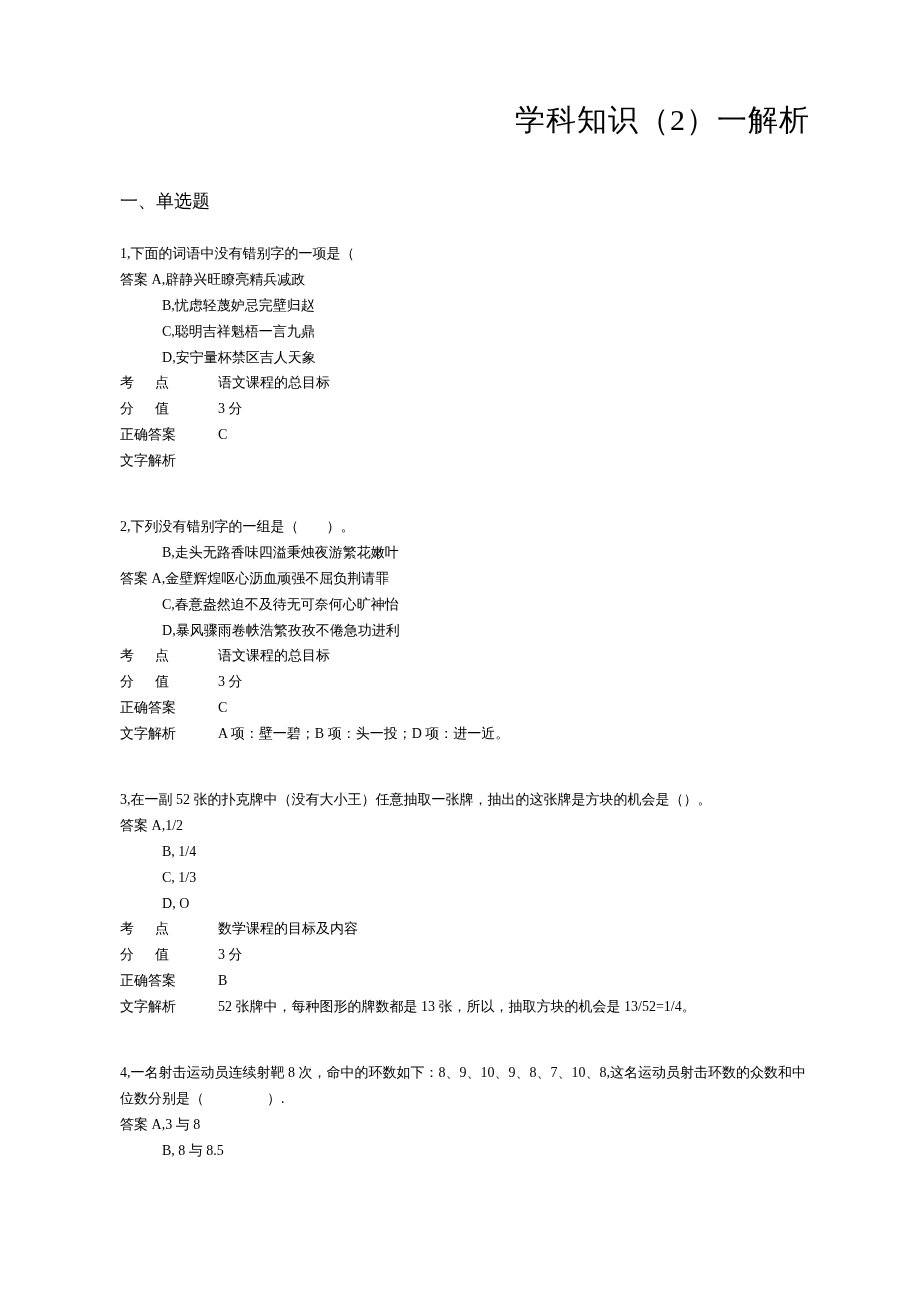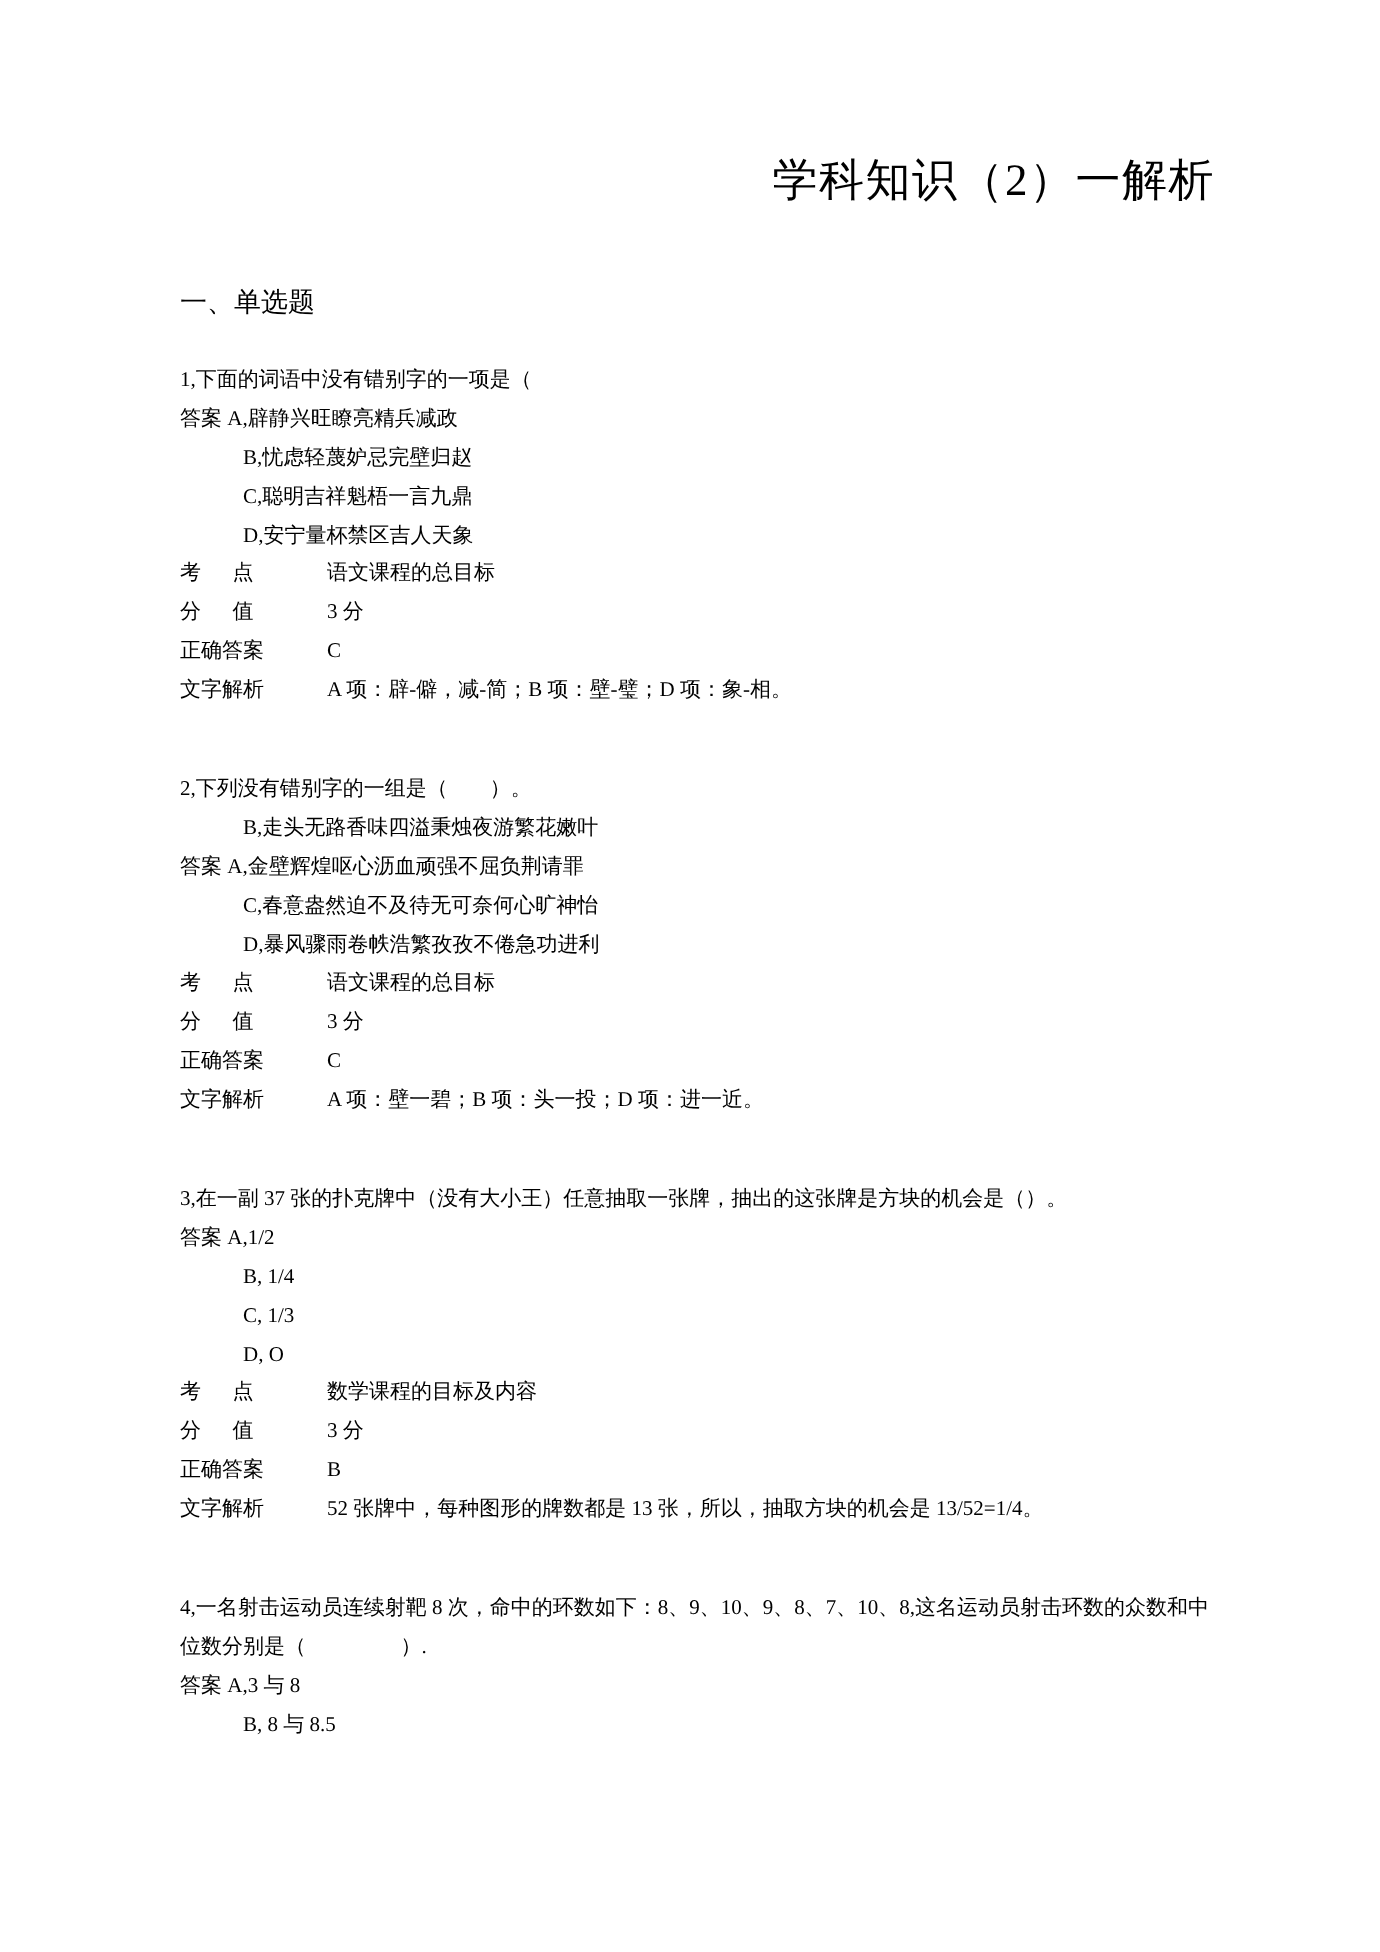--- a/index.html
+++ b/index.html
@@ -70,21 +70,20 @@
     <div class="meta-row">
         <span class="meta-label">分      值</span>
         <span class="meta-value">3 分</span>
       </div>
     <div class="meta-row">
         <span class="meta-label">正确答案</span>
         <span class="meta-value">C</span>
       </div>
     <div class="meta-row">
         <span class="meta-label">文字解析</span>
-        <span class="meta-value">A 项：辟-僻，减-简；B 项：壁-璧；D 项：象-相。</span>
       </div>
   </div>
 
   <div class="question">
     <div class="q-line"><span>2</span>,<span>下列没有错别字的一组是（        ）。</span></div>
     <div class="q-line indent"><span>B</span>,<span>走头无路香味四溢秉烛夜游繁花嫩叶</span></div>
     <div class="q-line"><span>答案 </span><span>A</span>,<span>金壁辉煌呕心沥血顽强不屈负荆请罪</span></div>
     <div class="q-line indent"><span>C</span>,<span>春意盎然迫不及待无可奈何心旷神怡</span></div>
     <div class="q-line indent"><span>D</span>,<span>暴风骤雨卷帙浩繁孜孜不倦急功进利</span></div>
     <div class="meta-row">
@@ -99,21 +98,21 @@
         <span class="meta-label">正确答案</span>
         <span class="meta-value">C</span>
       </div>
     <div class="meta-row">
         <span class="meta-label">文字解析</span>
         <span class="meta-value">A 项：壁一碧；B 项：头一投；D 项：进一近。</span>
       </div>
   </div>
 
   <div class="question">
-    <div class="q-line"><span>3</span>,<span>在一副 37 张的扑克牌中（没有大小王）任意抽取一张牌，抽出的这张牌是方块的机会是（）。</span></div>
+    <div class="q-line"><span>3</span>,<span>在一副 52 张的扑克牌中（没有大小王）任意抽取一张牌，抽出的这张牌是方块的机会是（）。</span></div>
     <div class="q-line"><span>答案 </span><span>A</span>,<span>1/2</span></div>
     <div class="q-line indent"><span>B</span>,<span> 1/4</span></div>
     <div class="q-line indent"><span>C</span>,<span> 1/3</span></div>
     <div class="q-line indent"><span>D</span>,<span> O</span></div>
     <div class="meta-row">
         <span class="meta-label">考      点</span>
         <span class="meta-value">数学课程的目标及内容</span>
       </div>
     <div class="meta-row">
         <span class="meta-label">分      值</span>

